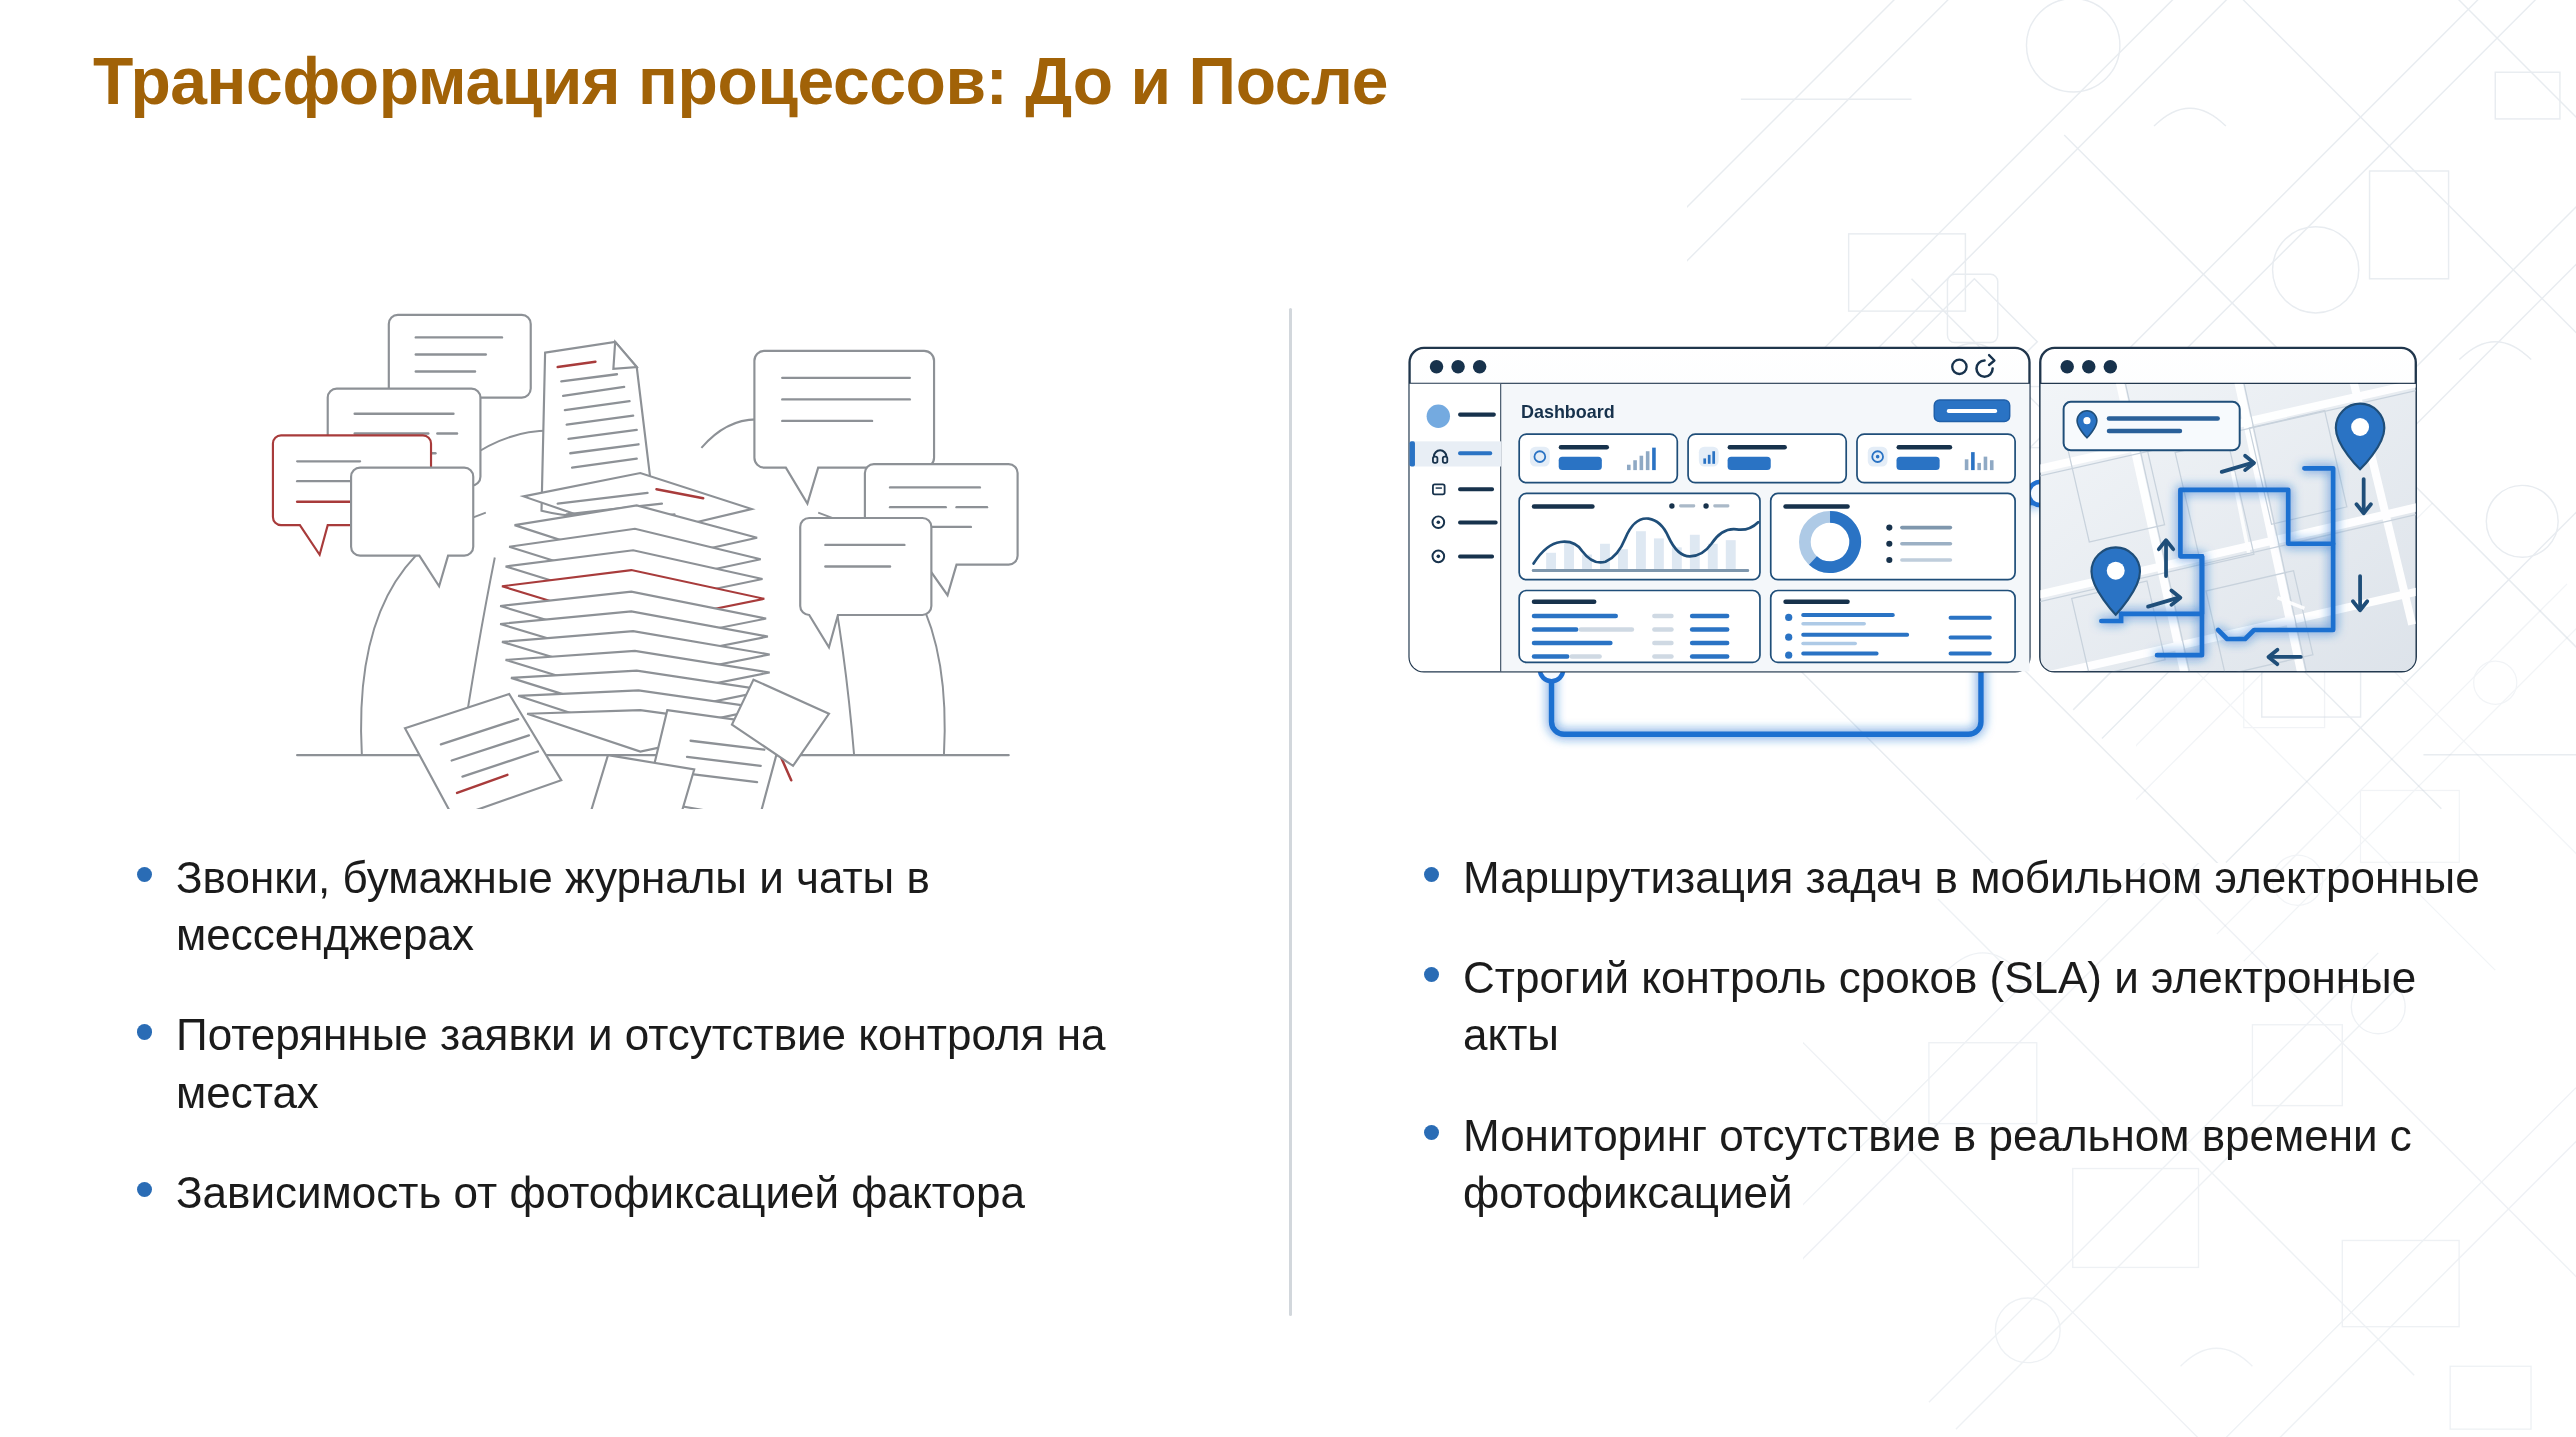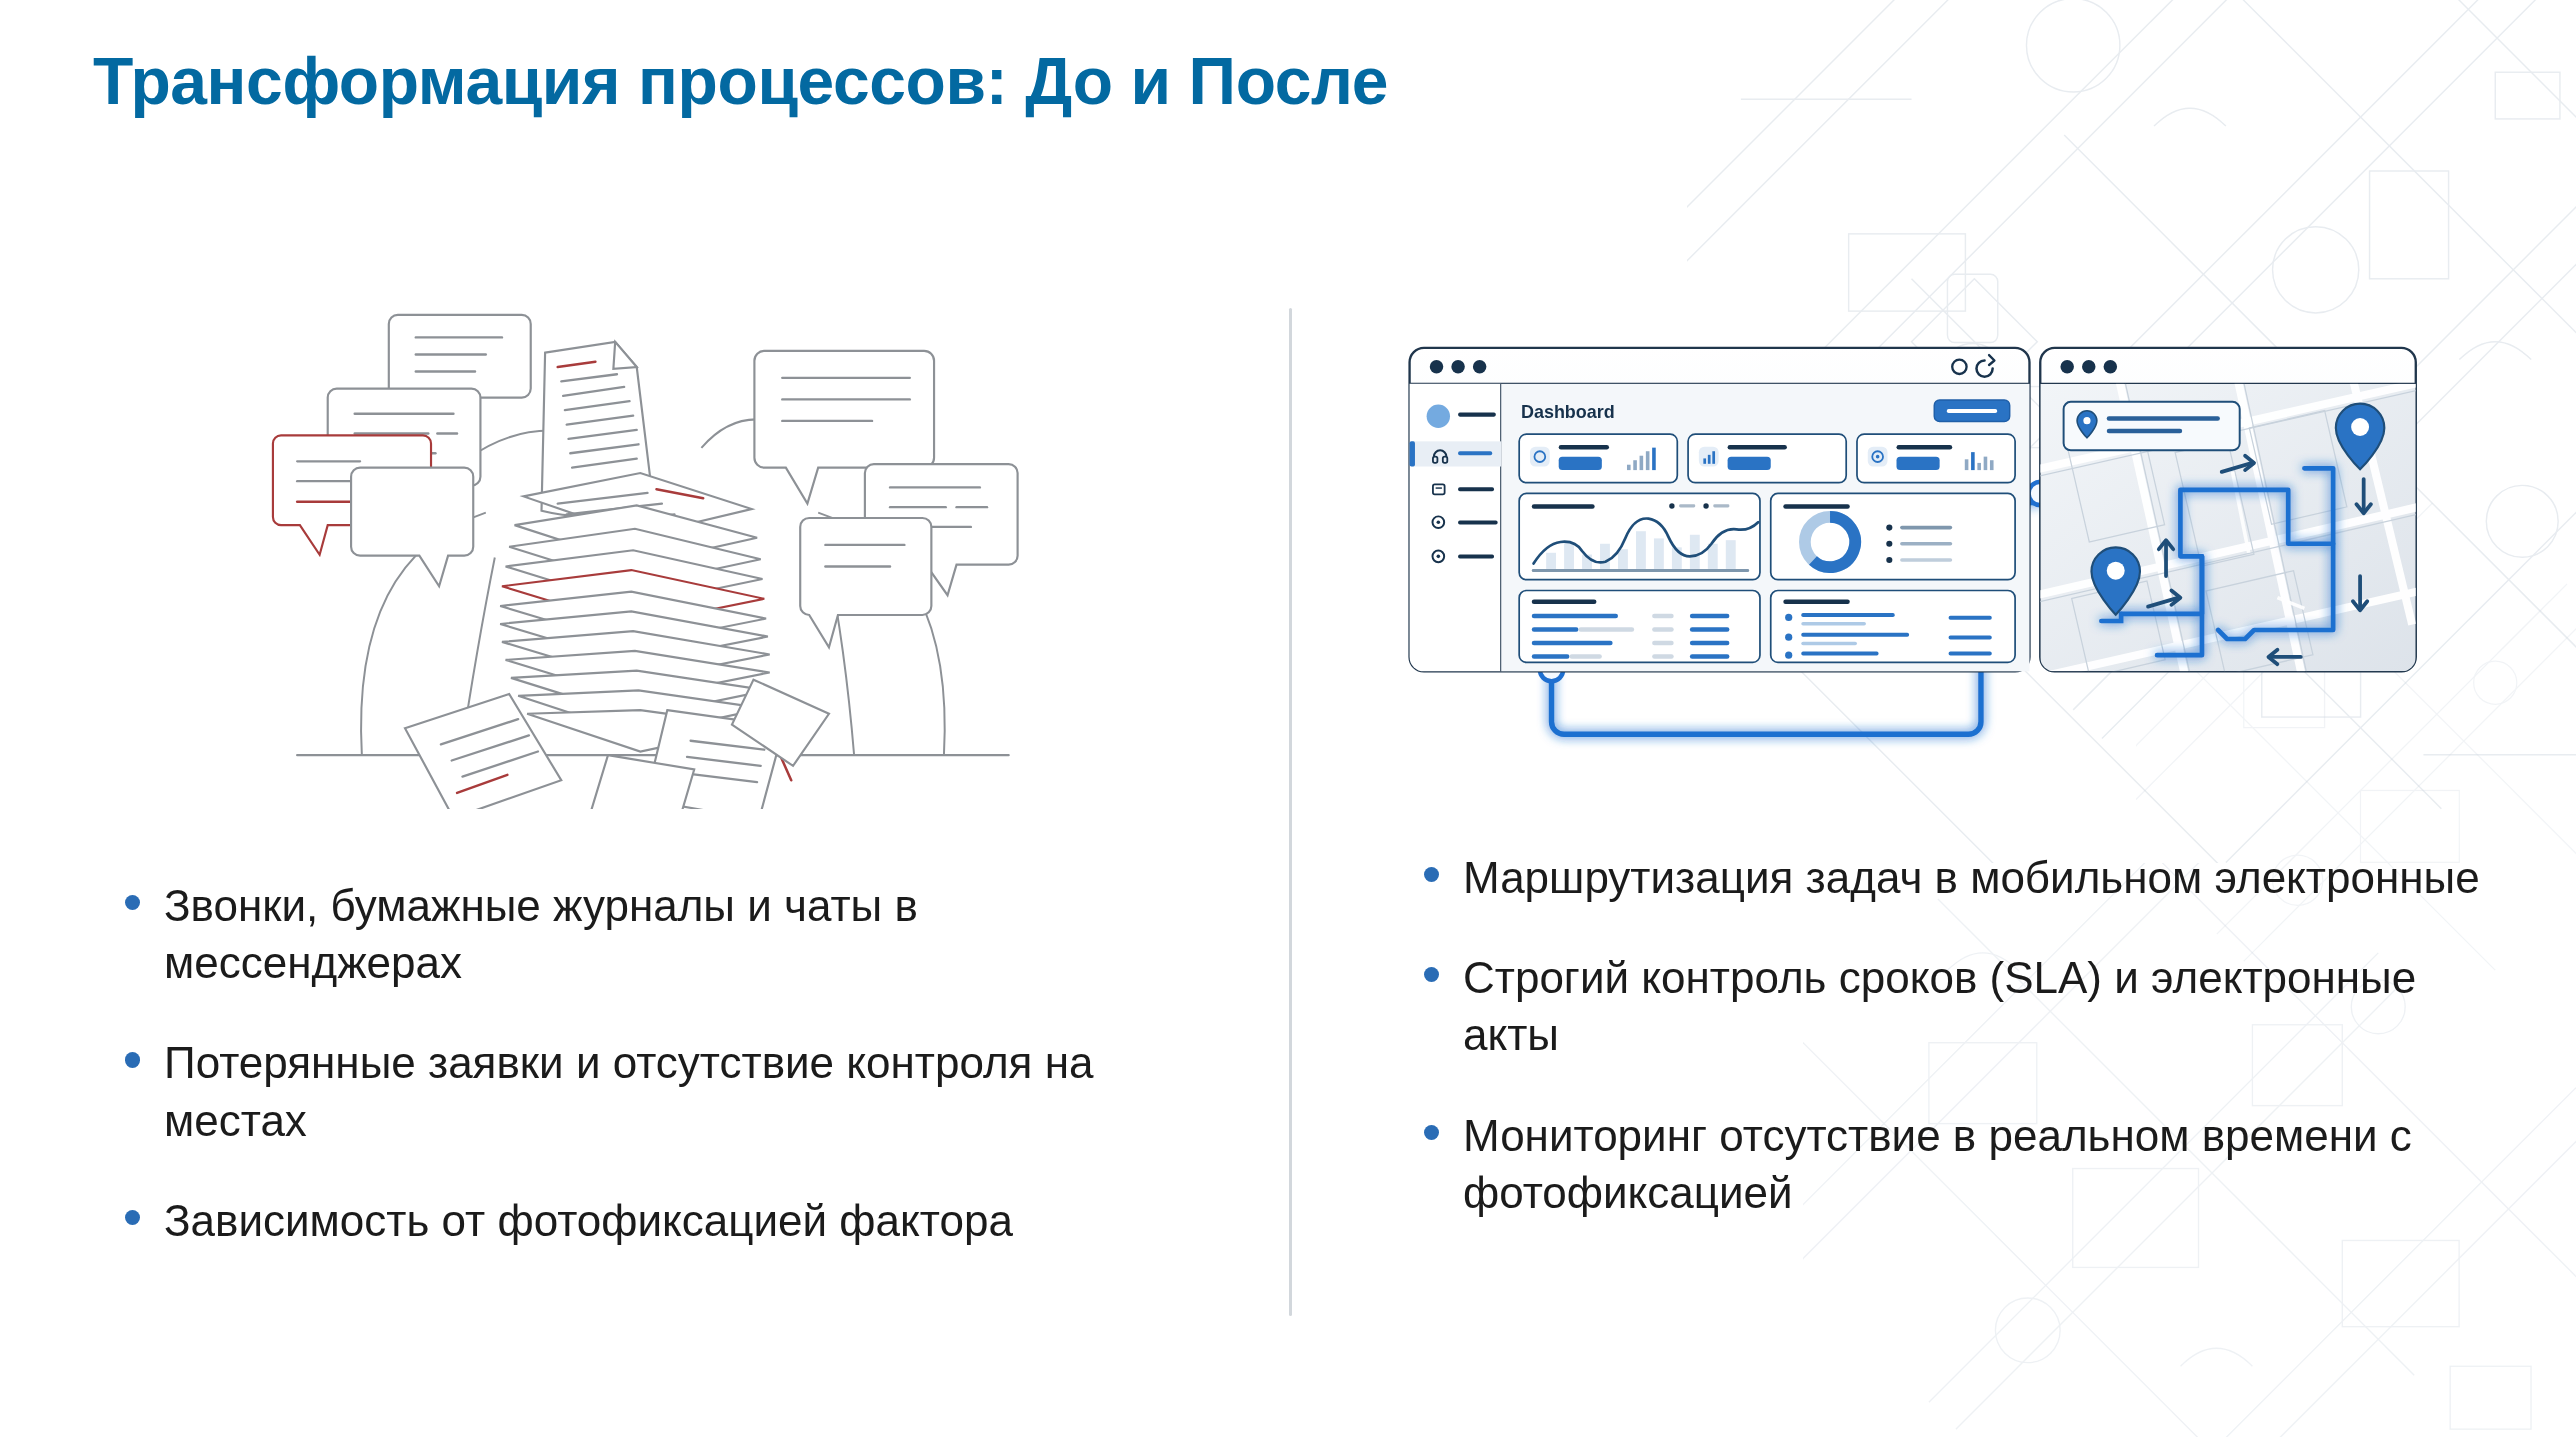--- a/index.html
+++ b/index.html
@@ -24,39 +24,39 @@
   }
   .blueprint-3{
     position:absolute;top:503px;right:-27px;
     width:467px;height:557px;opacity:.33;pointer-events:none;
   }
 
   
   .title{
     position:absolute;left:93px;top:43px;
     font-size:66px;font-weight:bold;
-    color:#0369a1;letter-spacing:-0.4px;
+    color:#a16207;letter-spacing:-0.4px;
     white-space:nowrap;
     text-align:right;
   }
 
   
   .divider{
     position:absolute;left:1289px;top:308px;
     width:2.7px;height:1008px;
     background:#d2d7dc;border-radius:1.8px;
   }
 
   
   .illus-left{position:absolute;left:261px;top:288px;width:782px;height:521px;}
   .illus-right{position:absolute;left:1397px;top:328px;width:1123px;height:454px;}
 
   
   .col{position:absolute;top:849px;}
-  .col-left{left:112px;width:1078px;margin-top:28px;}
+  .col-left{left:124px;width:1078px;}
   .col-right{left:1411px;width:1105px;}
 
   .bullet{
     position:relative;
     padding-left:52px;
     margin-bottom:43px;
     color:#1b1b1b;
     font-size:44px;
     line-height:1.30;
     font-weight:400;

